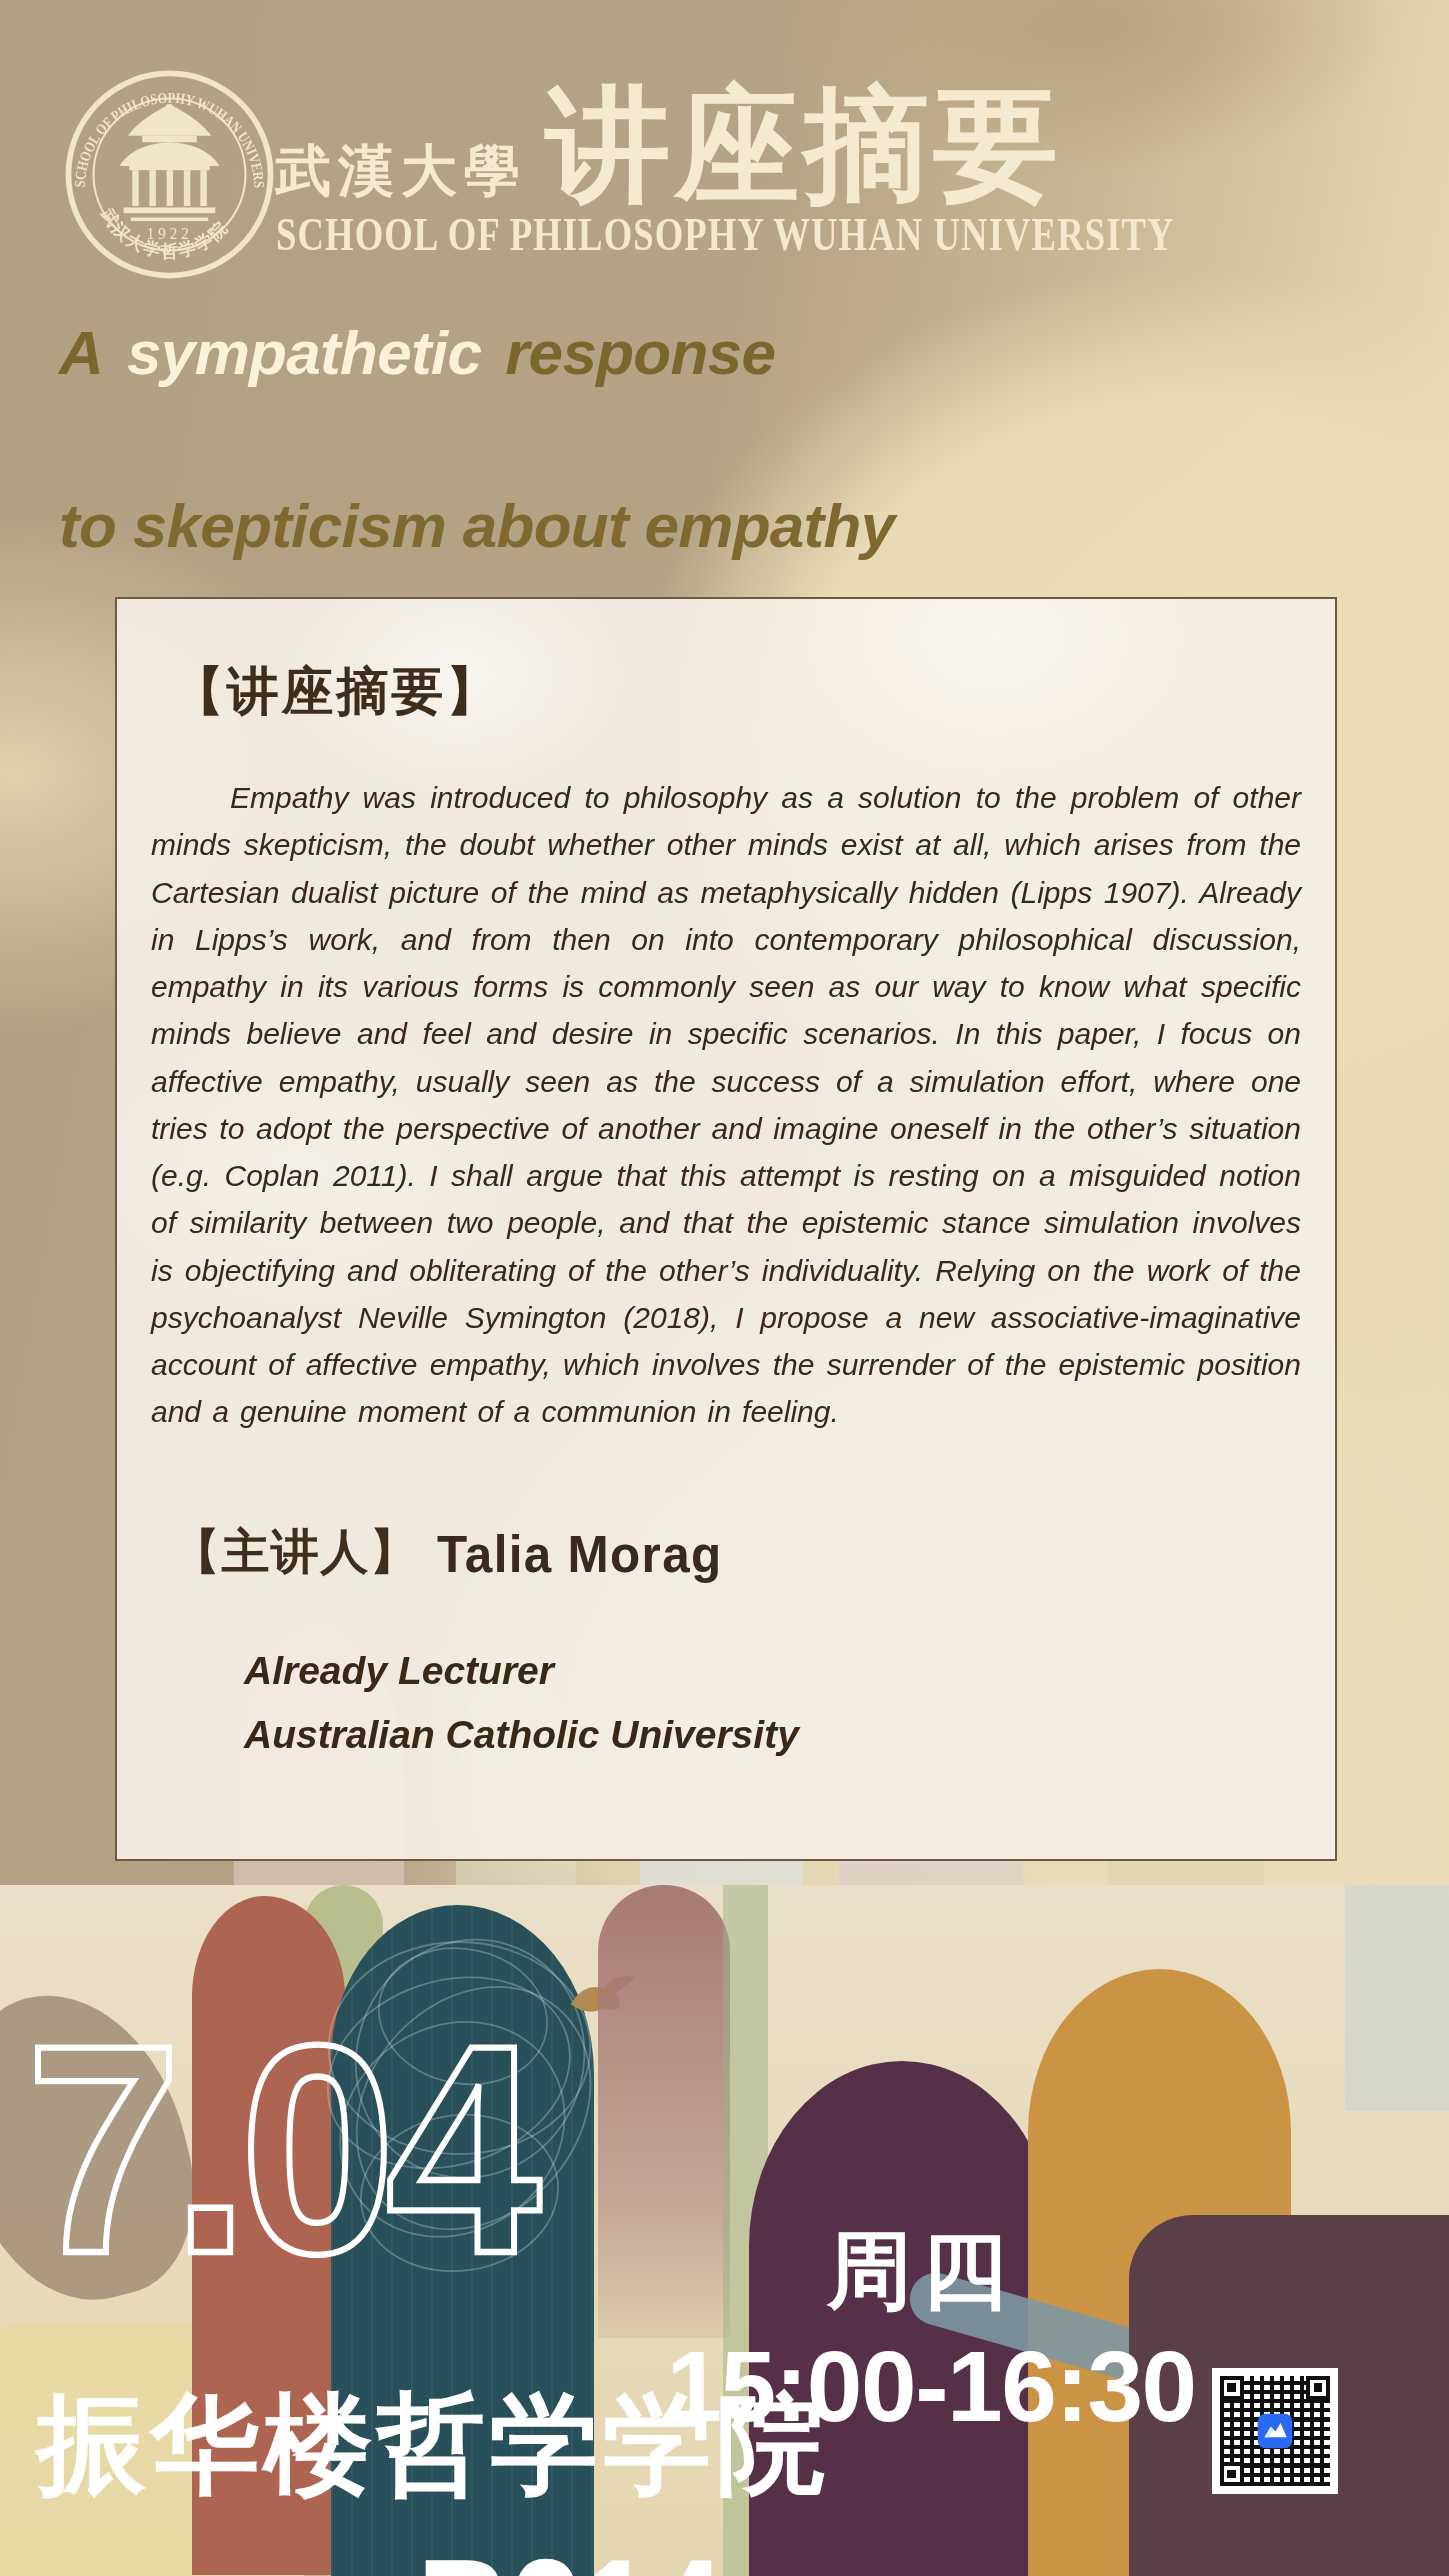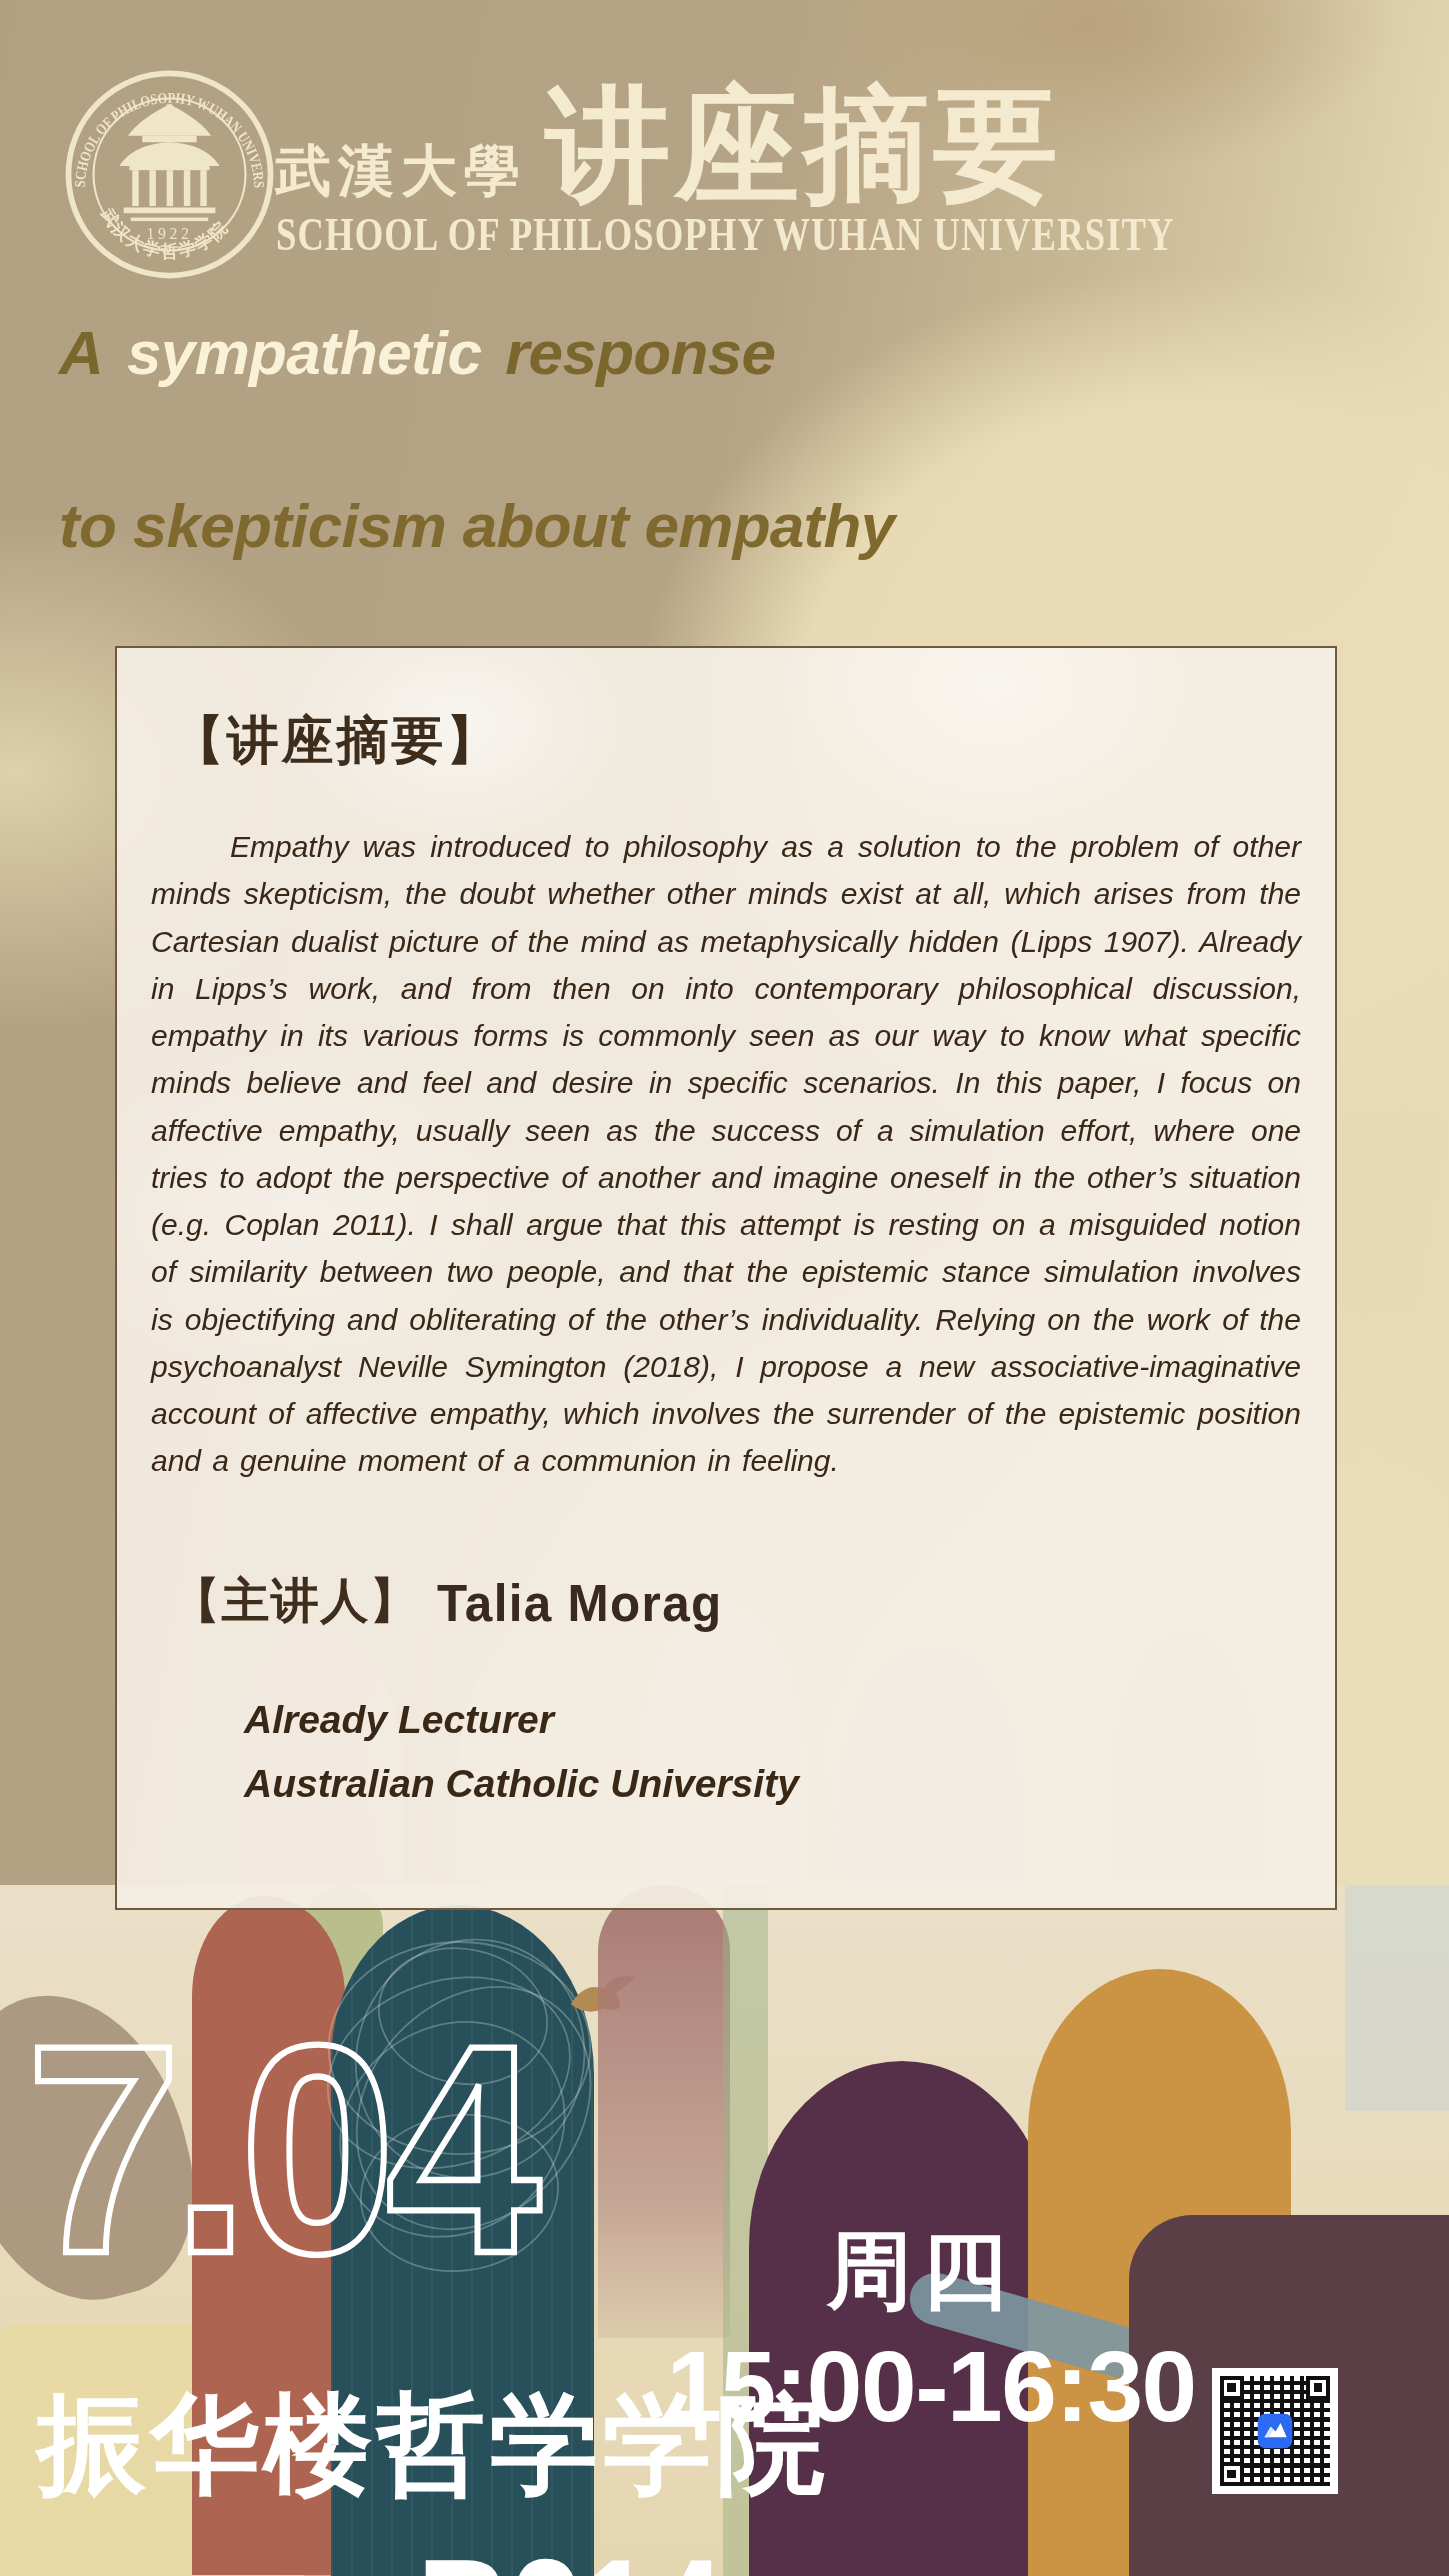--- a/index.html
+++ b/index.html
@@ -39,21 +39,21 @@
   
   .ghost{ position:absolute; border-radius:50% 50% 0 0 / 60% 60% 0 0; }
   .g1{ left:234px; top:1621px; width:170px; height:269px; background:#e3cfc9; opacity:.55;}
   .g2{ left:456px; top:1649px; width:120px; height:241px; background:#dde3c8; opacity:.5;}
   .g3{ left:640px; top:1603px; width:163px; height:283px; background:#dfe3e7; opacity:.6;}
   .g4{ left:839px; top:1642px; width:184px; height:248px; background:#d7cbd3; opacity:.5;}
   .g5{ left:1108px; top:1628px; width:156px; height:262px; background:#e0cfae; opacity:.45;}
 
   
   .abstract-box{
-    position:absolute; left:115px; top:646px; width:1222px; height:1264px;
+    position:absolute; left:115px; top:597px; width:1222px; height:1264px;
     border:2.1px solid #6d5a41; z-index:2;
     background:
       radial-gradient(297px 212px at 28% 6%, rgba(255,255,255,.55), rgba(255,255,255,0) 62%),
       radial-gradient(368px 269px at 72% 3%, rgba(255,255,255,.45), rgba(255,255,255,0) 60%),
       radial-gradient(425px 297px at 15% 45%, rgba(255,255,255,.3), rgba(255,255,255,0) 60%),
       rgba(244,238,228,.93);
     padding:0 34px;
   }
   .abs-heading{ margin:58px 0 0 21px; font-size:52px; font-weight:bold; color:#3f2d1c; letter-spacing:2.8px; }
   .abs-body{

